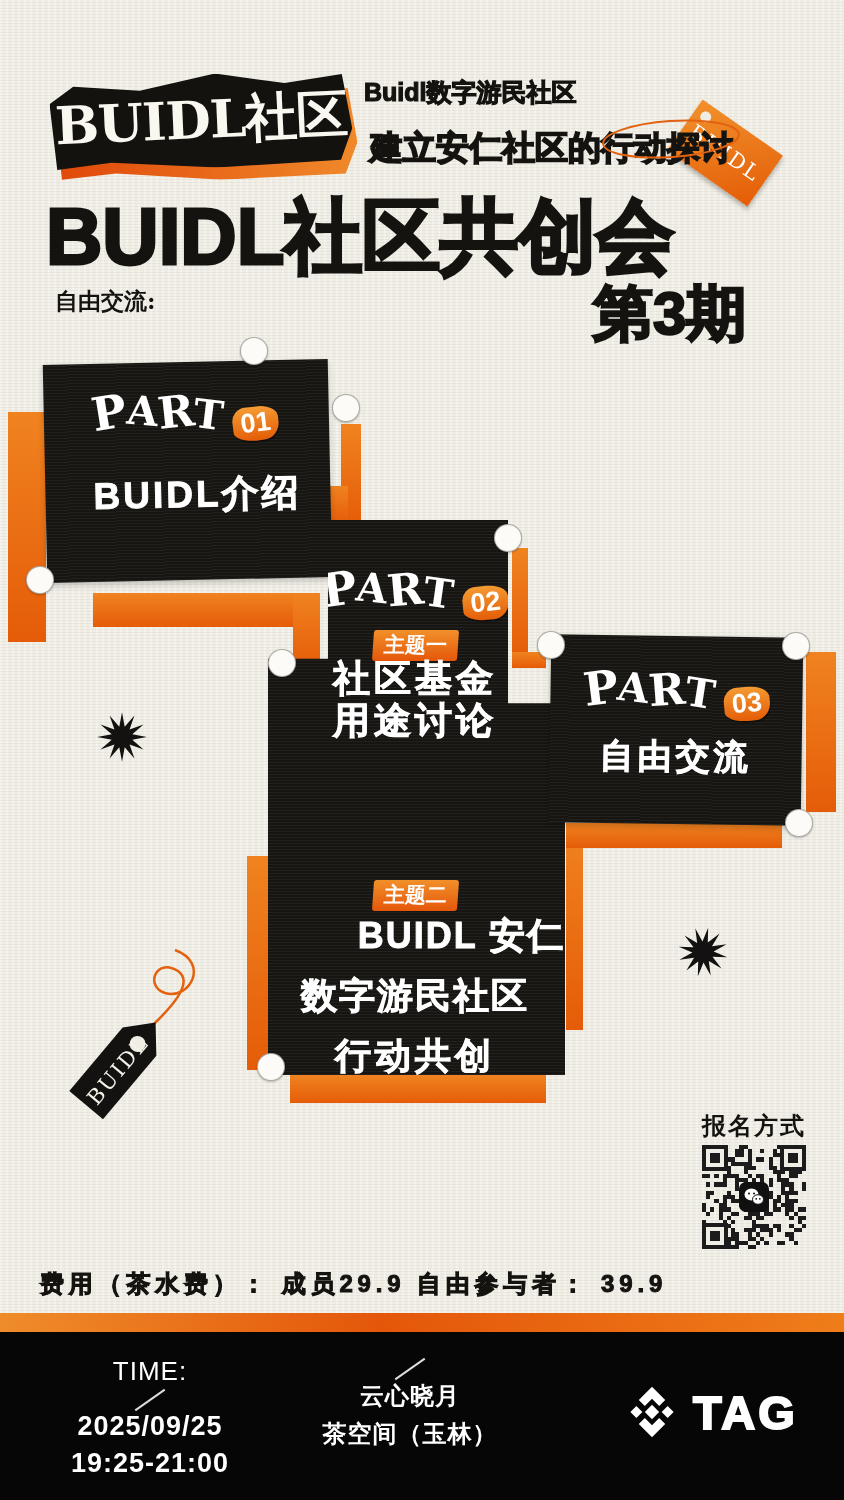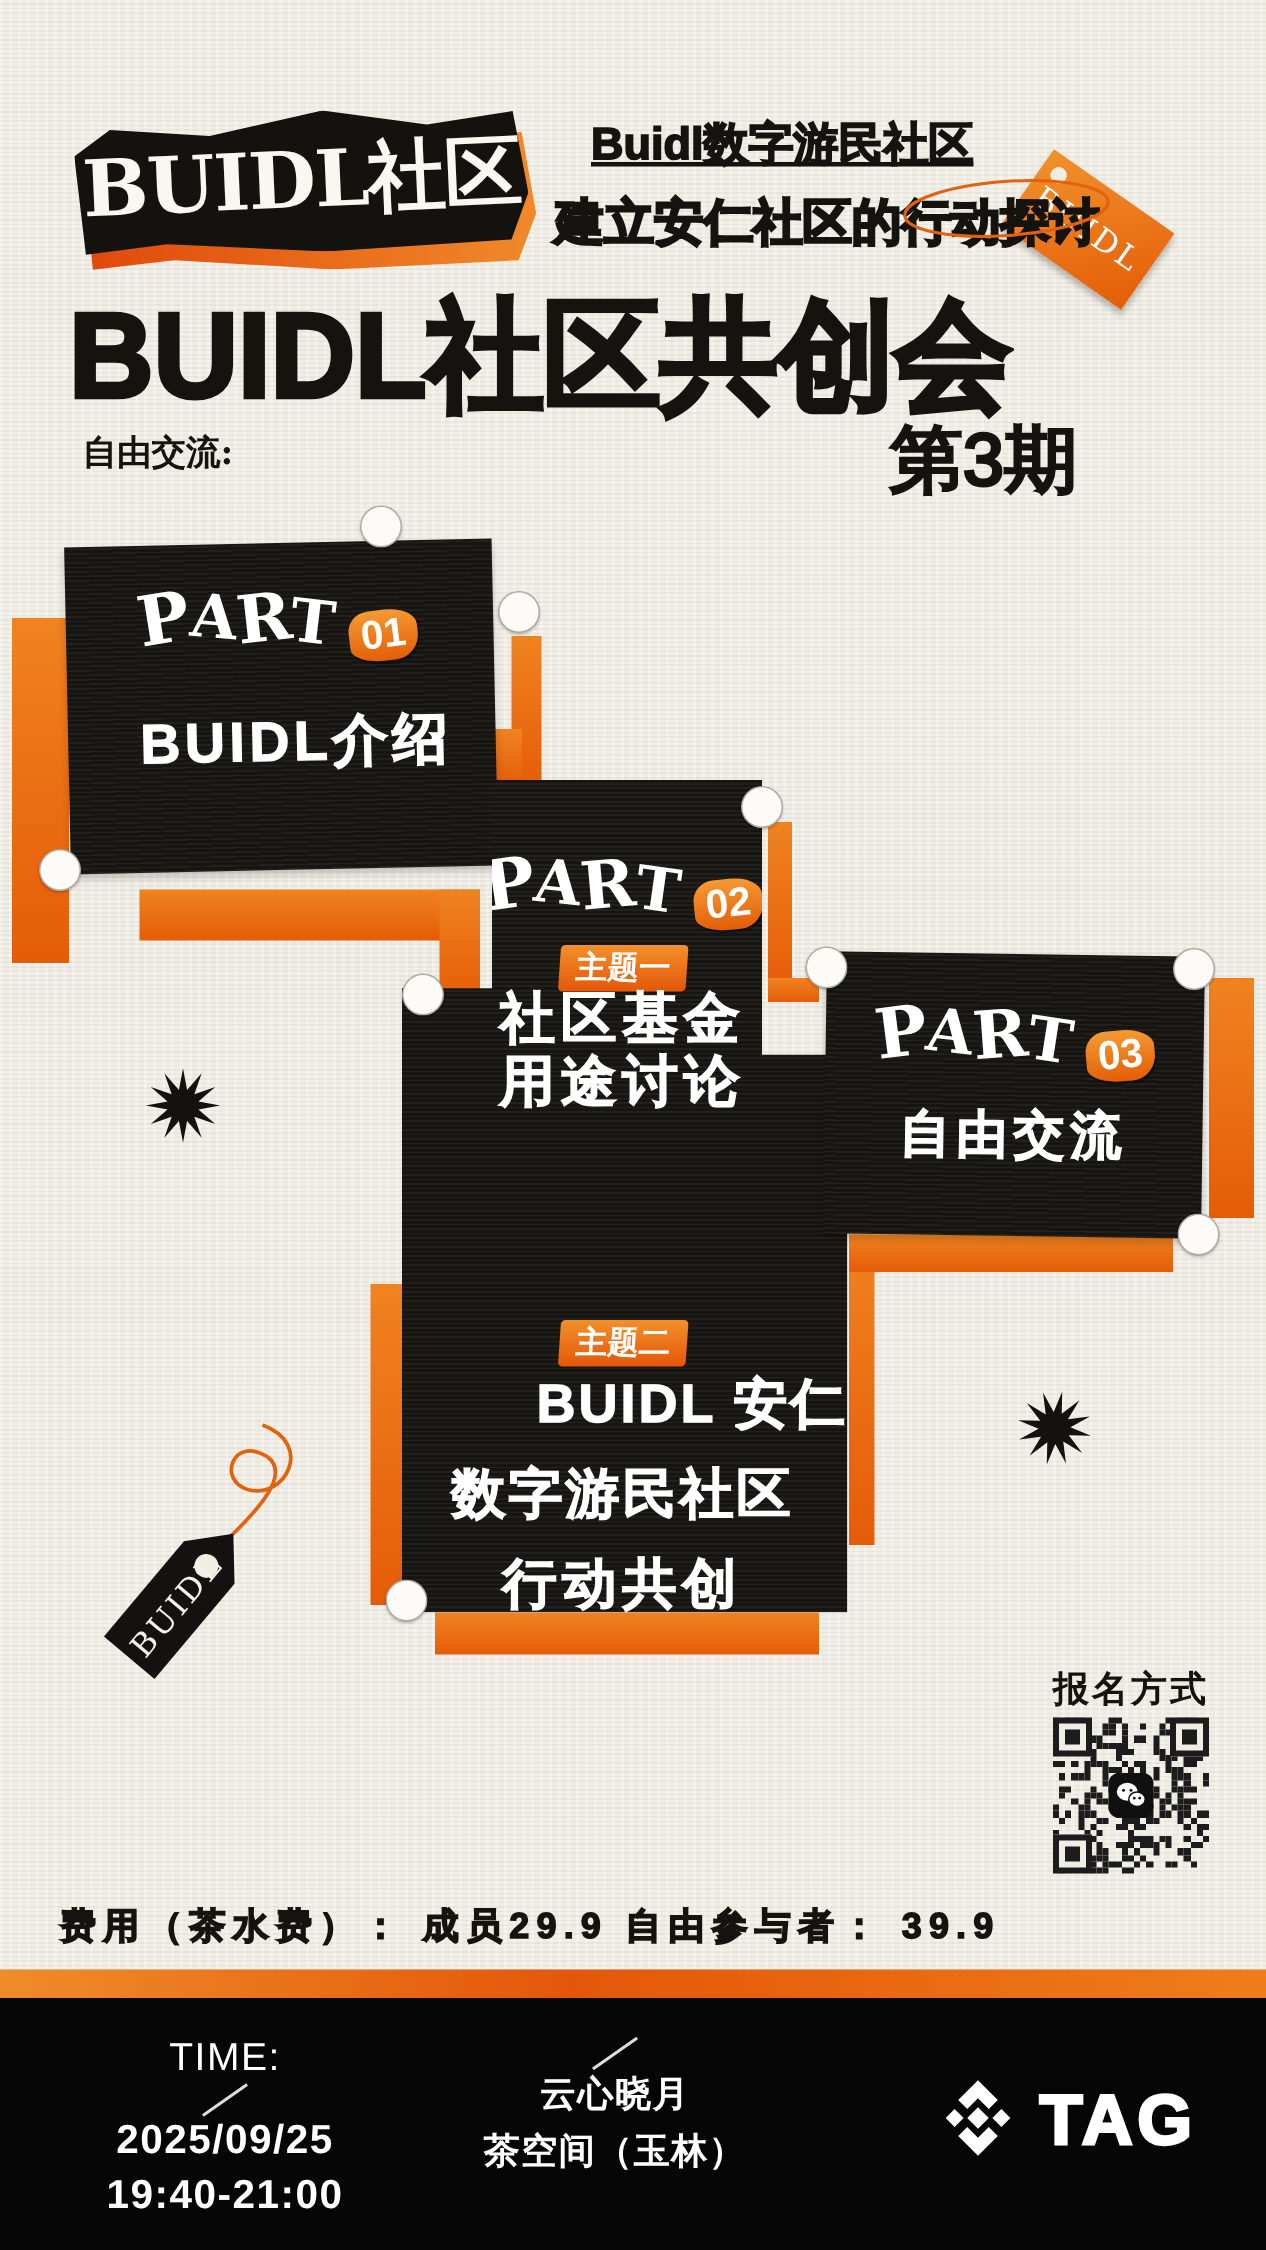--- a/index.html
+++ b/index.html
@@ -12,33 +12,33 @@
 
   
   .logo-wrap{position:absolute;left:50px;top:74px;width:302px;height:94px;transform:rotate(-1.5deg);z-index:2;}
   .logo-shadow{position:absolute;inset:0;transform:translate(5px,12px) rotate(.8deg);
     background:linear-gradient(90deg,#e0490a,#f0892a);
     clip-path:polygon(0 28%,8% 10%,30% 16%,55% 0,78% 12%,97% 4%,100% 62%,96% 95%,55% 100%,20% 92%,2% 98%);}
   .logo-black{position:absolute;inset:0;background:#14120e;display:flex;align-items:center;justify-content:center;
     clip-path:polygon(0 28%,8% 10%,30% 16%,55% 0,78% 12%,97% 4%,100% 62%,96% 95%,55% 100%,20% 92%,2% 98%);}
   .logo-black span{font-family:"DejaVu Serif",serif;font-weight:bold;font-size:52px;color:#faf7f0;letter-spacing:-1px;transform:rotate(-1deg);}
 
-  .hdr-line1{position:absolute;left:394px;top:76px;font-size:30px;font-weight:bold;-webkit-text-stroke:1.2px #15130f;z-index:4;text-decoration:underline;}
+  .hdr-line1{position:absolute;left:364px;top:76px;font-size:25px;font-weight:bold;-webkit-text-stroke:1.2px #15130f;z-index:4;}
   .hdr-line2{position:absolute;left:370px;top:126px;font-size:33px;font-weight:bold;-webkit-text-stroke:1.8px #15130f;z-index:4;white-space:nowrap;}
   .scribble{position:absolute;left:598px;top:114px;z-index:5;pointer-events:none;}
   .corner-tag{position:absolute;left:676px;top:122px;width:98px;height:62px;z-index:3;
     transform:rotate(35deg);background:linear-gradient(135deg,#f1912c,#e45d07);
     display:flex;align-items:center;justify-content:center;box-shadow:2px 3px 4px rgba(0,0,0,.25);}
   .corner-tag::before{content:"";position:absolute;left:7px;top:7px;width:11px;height:11px;border-radius:50%;background:#f0ede5;}
   .corner-tag span{font-family:"DejaVu Serif",serif;font-size:21px;color:#fff;letter-spacing:2px;}
 
   .title{position:absolute;left:46px;top:184px;margin:0;font-size:78px;font-weight:bold;letter-spacing:0px;
     -webkit-text-stroke:3px #15130f;white-space:nowrap;transform:scaleY(1.03);transform-origin:left top;z-index:2;}
   .flow-label{position:absolute;left:55px;top:286px;font-family:"DejaVu Serif",serif;font-weight:bold;font-size:23px;}
-  .issue{position:absolute;left:593px;top:274px;font-size:49px;font-weight:normal;-webkit-text-stroke:2.4px #15130f;}
+  .issue{position:absolute;left:593px;top:274px;font-size:60px;font-weight:bold;-webkit-text-stroke:2.4px #15130f;}
 
   
   .oa{position:absolute;background:linear-gradient(180deg,#f08320,#e55c08);z-index:1;}
   .oa1{left:8px;top:412px;width:38px;height:230px;}
   .oa2{left:262px;top:366px;width:18px;height:40px;}
   .oa3{left:341px;top:424px;width:20px;height:102px;}
   .oa4{left:93px;top:593px;width:227px;height:34px;}
   .oa5{left:293px;top:593px;width:27px;height:75px;}
   .oa6{left:322px;top:486px;width:26px;height:38px;}
   .oa7{left:512px;top:548px;width:16px;height:112px;}
@@ -858,21 +858,21 @@
   </div>
 
   <div class="fee-line">费用（茶水费）： 成员29.9  自由参与者： 39.9</div>
   <div class="orange-strip"></div>
 
   <div class="footer">
     <div class="f-col time">
       <div class="f-label">TIME:</div>
       <div class="f-slash"></div>
       <div class="f-strong">2025/09/25</div>
-      <div class="f-strong">19:40-21:00</div>
+      <div class="f-strong">19:25-21:00</div>
     </div>
     <div class="f-col addr">
       <div class="f-slash"></div>
       <div class="f-strong">云心晓月</div>
       <div class="f-strong">茶空间（玉林）</div>
     </div>
     <div class="brand">
       <svg width="60" height="60" viewBox="0 0 100 100">
         <g fill="#fff">
           <path d="M50,38 L62,50 L50,62 L38,50 Z"></path>

